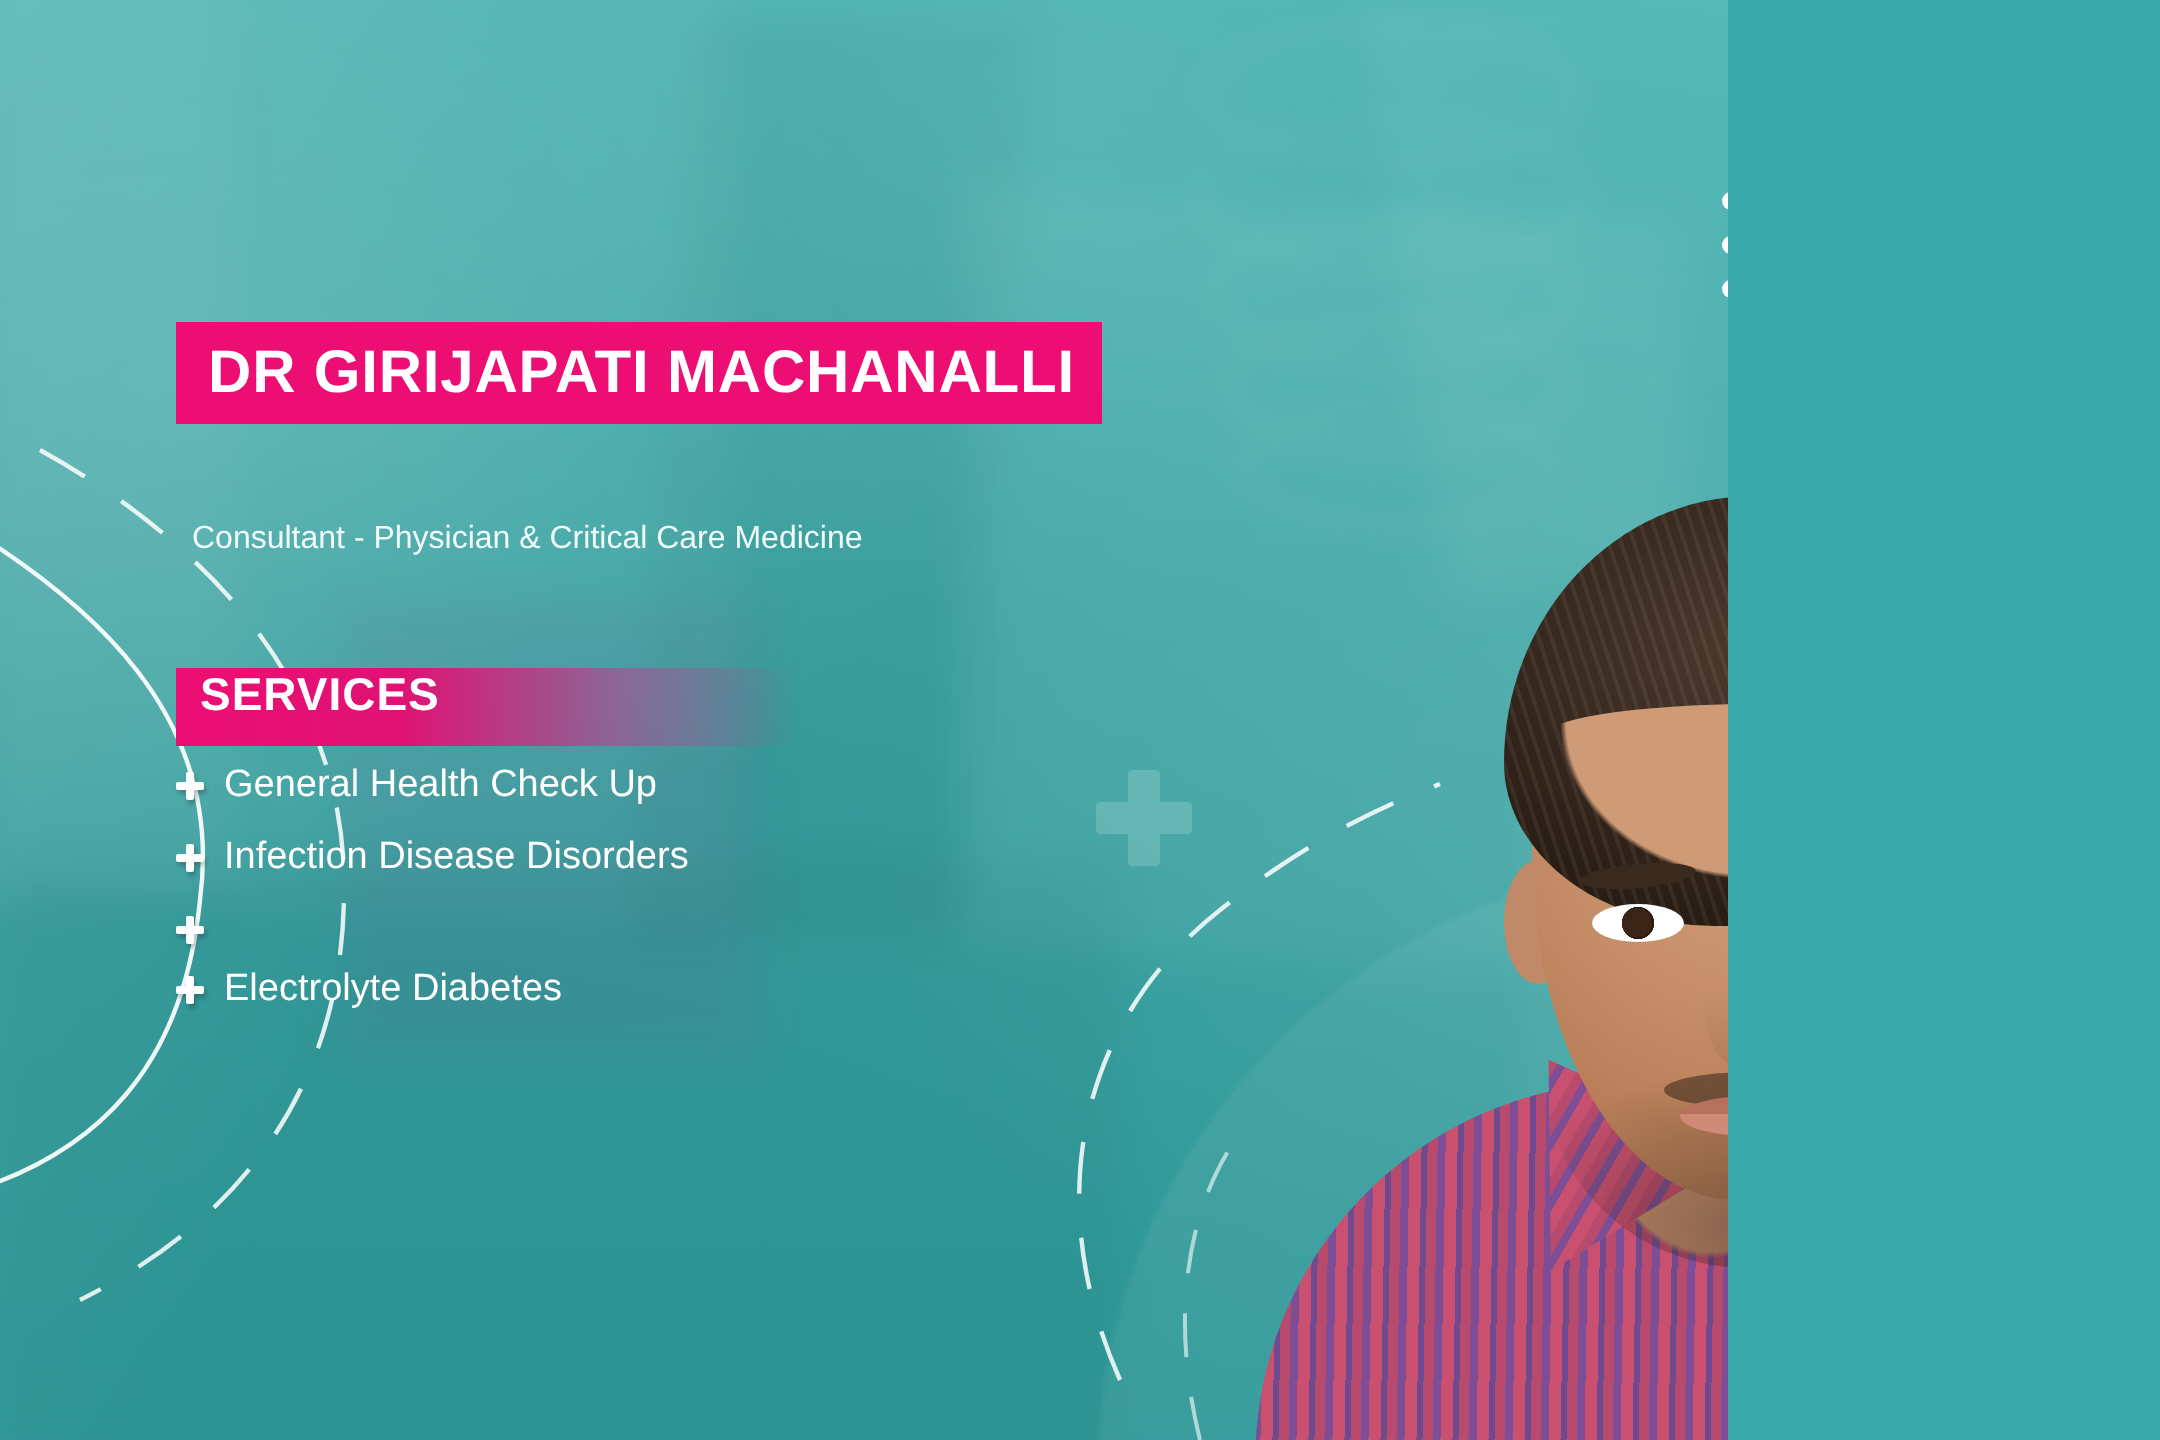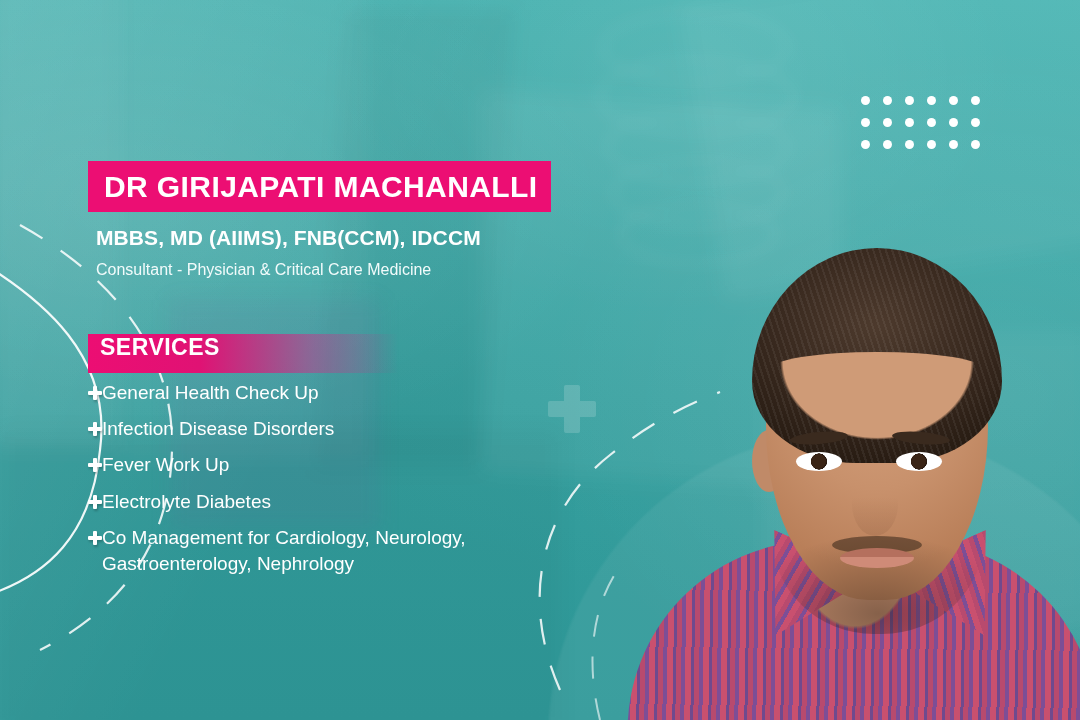--- a/index.html
+++ b/index.html
@@ -4,21 +4,21 @@
 <style>
   * { margin:0; padding:0; box-sizing:border-box; }
   html,body { width:1080px; height:720px; overflow:hidden; }
   body {
     font-family:"Liberation Sans", sans-serif;
     background:#38a9a8;
     position:relative;
   }
   #poster {
     position:absolute; inset:0;
-    width:1080px; height:720px;
+    width:864px; height:720px;
     overflow:hidden;
     background:#8b5cf6;
   }
 
   
   .bg-base {
     position:absolute; inset:0;
     background:
       linear-gradient(118deg, rgba(255,255,255,.10) 0%, rgba(255,255,255,0) 36%),
       linear-gradient(200deg, rgba(255,255,255,.07) 0%, rgba(0,0,0,.05) 70%),
@@ -207,21 +207,21 @@
   }
   .services-banner .svc-text {
     color:#ffffff; font-size:23px; font-weight:bold; letter-spacing:.5px;
   }
 
   .service-list {
     position:absolute; left:88px; top:380px; width:500px;
     list-style:none;
   }
   .service-item {
-    display:flex; align-items:flex-start; 
+    display:flex; align-items:flex-start; gap:10px;
     margin-bottom:10px;
   }
   .service-item .plus {
     flex:0 0 auto; position:relative; width:14px; height:14px; margin-top:6px;
     filter:drop-shadow(1px 2px 1px rgba(0,0,0,.22));
   }
   .service-item .plus::before, .service-item .plus::after {
     content:""; position:absolute; background:#ffffff; border-radius:1px;
   }
   .service-item .plus::before { left:5px; top:0;  width:4px; height:14px; }
@@ -300,43 +300,37 @@
     <div class="p-eye-r"></div>
     <div class="p-nose"></div>
     <div class="p-stache"></div>
     <div class="p-lip"></div>
   </div>
 
   <div class="name-banner">
     <span class="name-text">DR GIRIJAPATI MACHANALLI</span>
   </div>
 
-  <div class="degrees">MBBS, MD (AIIMS), FNB(CCM), IDCCM</div>
   <div class="role">Consultant - Physician &amp; Critical Care Medicine</div>
 
   <div class="services-banner">
     <span class="svc-text">SERVICES</span>
   </div>
 
   <ul class="service-list">
     <li class="service-item">
       <span class="plus"></span>
       <span class="label">General Health Check Up</span>
     </li>
     <li class="service-item">
       <span class="plus"></span>
       <span class="label">Infection Disease Disorders</span>
     </li>
     <li class="service-item">
       <span class="plus"></span>
-      <span class="label">Fever Work Up</span>
     </li>
     <li class="service-item">
       <span class="plus"></span>
       <span class="label">Electrolyte Diabetes</span>
     </li>
-    <li class="service-item">
-      <span class="plus"></span>
-      <span class="label">Co Management for Cardiology, Neurology, Gastroenterology, Nephrology</span>
-    </li>
   </ul>
 
 </div>
 
 </body></html>

